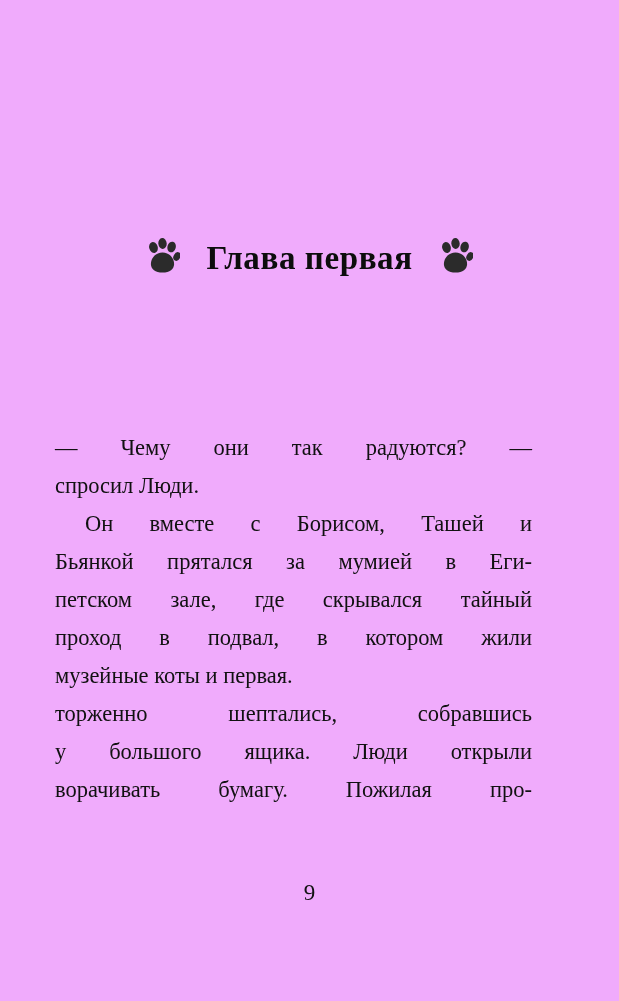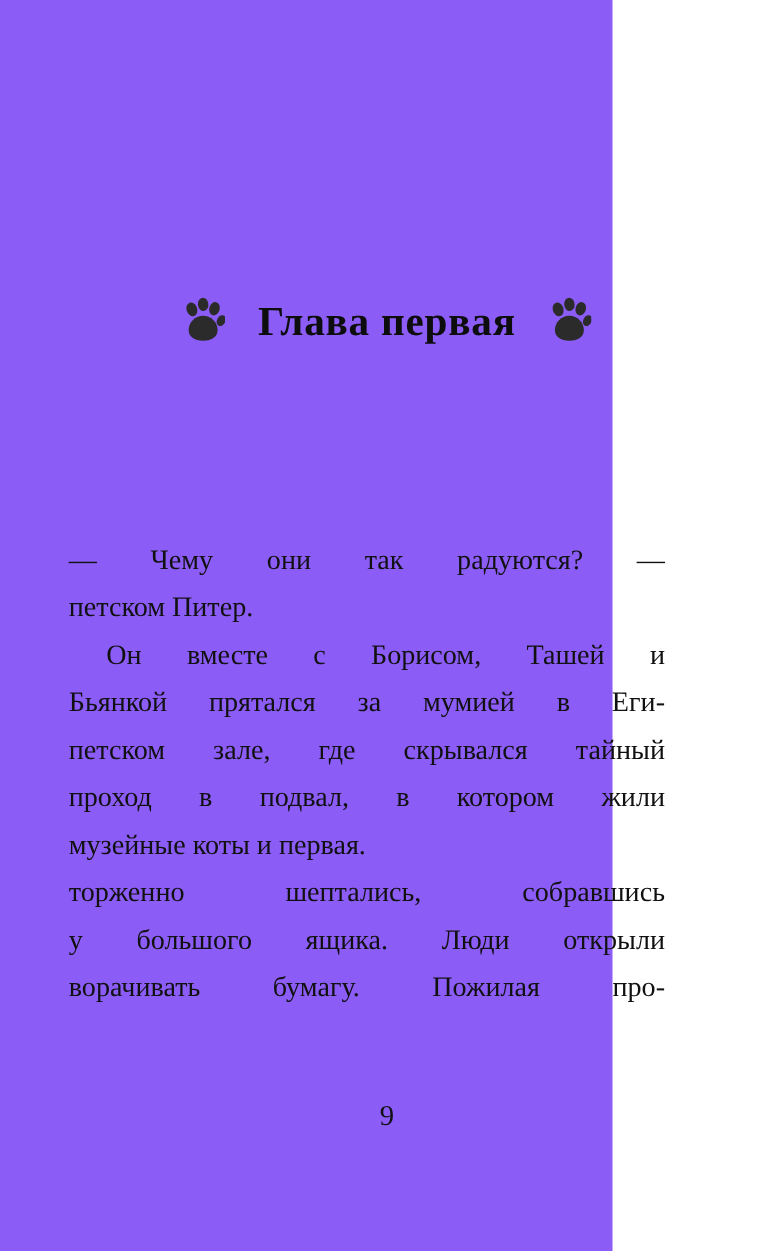--- a/index.html
+++ b/index.html
@@ -9,23 +9,23 @@
   }
   body {
     width: 619px;
     height: 1001px;
     overflow: hidden;
     font-family: "Liberation Serif", "DejaVu Serif", serif;
     color: #111111;
   }
   .page {
     position: relative;
-    width: 490px;
+    width: 619px;
     height: 1001px;
-    background: #8b5cf6;
+    background: #f0abfc;
     box-sizing: border-box;
   }
 
   
   .chapter-head {
     position: absolute;
     left: 0;
     top: 238px;
     width: 619px;
     display: flex;
@@ -108,21 +108,21 @@
         <ellipse cx="16.5" cy="5.5" rx="4.2" ry="5.4" fill="#2b2b2b" transform="rotate(-5 16.5 5.5)"></ellipse>
         <ellipse cx="25.6" cy="9.0" rx="4.2" ry="5.4" fill="#2b2b2b" transform="rotate(15 25.6 9)"></ellipse>
         <ellipse cx="31.0" cy="18.5" rx="3.4" ry="4.6" fill="#2b2b2b" transform="rotate(28 31 18.5)"></ellipse>
         <path d="M16.5 14.5c6.6 0 11.6 5.6 11.6 11.4 0 5.2-4.4 8.6-11.6 8.6S4.9 31.1 4.9 25.9c0-5.8 5-11.4 11.6-11.4z" fill="#2b2b2b"></path>
       </svg>
     </span>
   </div>
 
   <div class="body-text">
     <p class="lastline-justify">— Чему они так радуются? —</p>
-    <p>петском Питер.</p>
+    <p>спросил Люди.</p>
     <p class="indent lastline-justify">Он вместе с Борисом, Ташей и</p>
     <p class="lastline-justify">Бьянкой прятался за мумией в Еги-</p>
     <p class="lastline-justify">петском зале, где скрывался тайный</p>
     <p class="lastline-justify">проход в подвал, в котором жили</p>
     <p>музейные коты и первая.</p>
     <p class="lastline-justify">торженно шептались, собравшись</p>
     <p class="lastline-justify">у большого ящика. Люди открыли</p>
     <p class="lastline-justify">ворачивать бумагу. Пожилая про-</p>
   </div>
 

